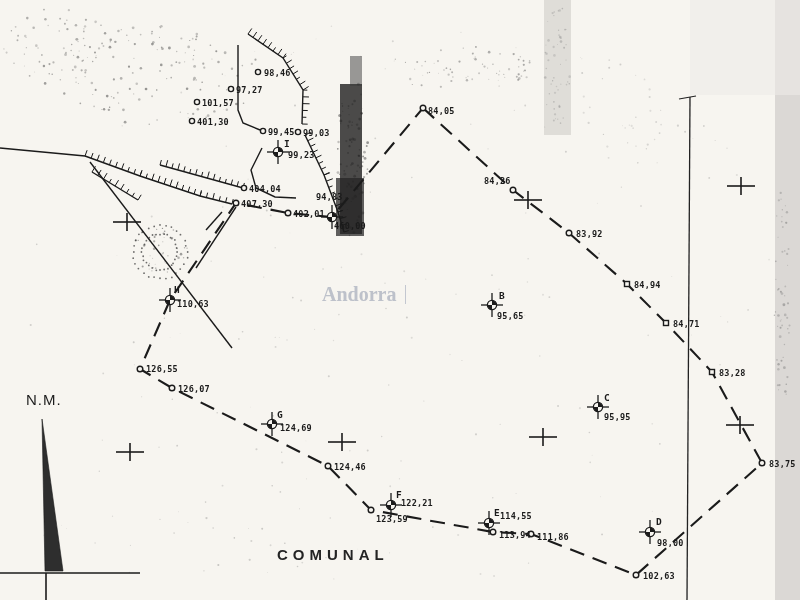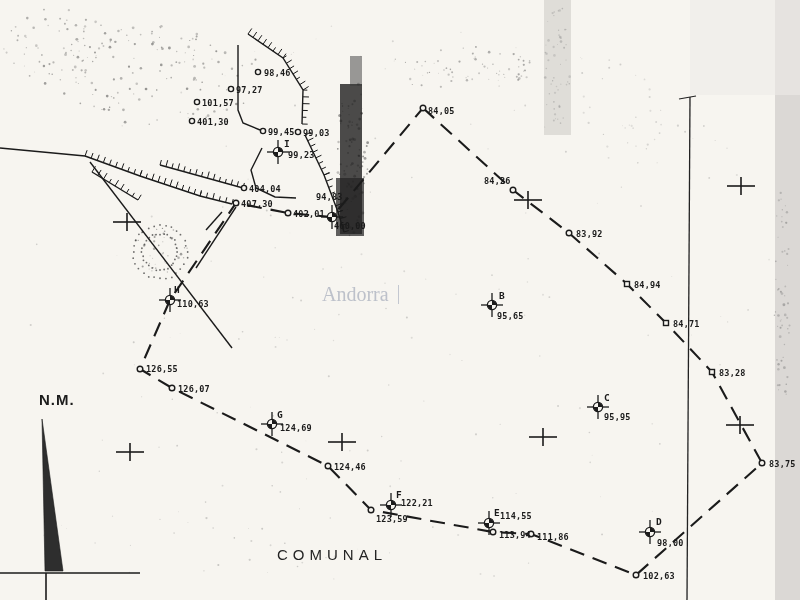--- a/index.html
+++ b/index.html
@@ -1,24 +1,24 @@
 <!DOCTYPE html>
 <html><head>
 <meta charset="utf-8">
 <style>
   html,body{margin:0;padding:0;background:#888;}
   .stage{position:relative;width:800px;height:600px;overflow:hidden;
          background:#f7f5f0;font-family:"Liberation Sans",sans-serif;}
   .stage svg{position:absolute;left:0;top:0;}
   .overlay{position:absolute;white-space:nowrap;}
-  .north-label{left:39px;top:391px;font-size:15px;font-weight:bold;color:#1c1c1c;letter-spacing:1px;}
-  .comunal-label{left:277px;top:546px;font-size:15px;font-weight:normal;color:#242424;letter-spacing:5px;
+  .north-label{left:26px;top:391px;font-size:15px;font-weight:normal;color:#1c1c1c;letter-spacing:1px;}
+  .comunal-label{left:277px;top:546px;font-size:15px;font-weight:bold;color:#242424;letter-spacing:5px;
                  filter:blur(.2px);}
   .watermark{left:322px;top:283px;display:flex;gap:9px;align-items:center;
-             font-family:"Liberation Serif",serif;color:#b6bac4;}
+             font-family:"Liberation Serif",serif;color:#b6bac4;font-weight:bold;}
   .wm-left{font-size:20px;color:#bdc1ca;}
   .wm-bar{width:1px;align-self:stretch;background:#c3c7d0;margin-top:2px;margin-bottom:2px;}
   .wm-right{font-size:20px;color:#b2b6c1;display:block;line-height:1;}
   .wm-sub{display:block;font-size:6px;letter-spacing:1.6px;color:#c6cad3;margin-top:3px;
           font-family:"Liberation Sans",sans-serif;}
 </style>
 </head>
 <body>
 
 <div class="stage">

